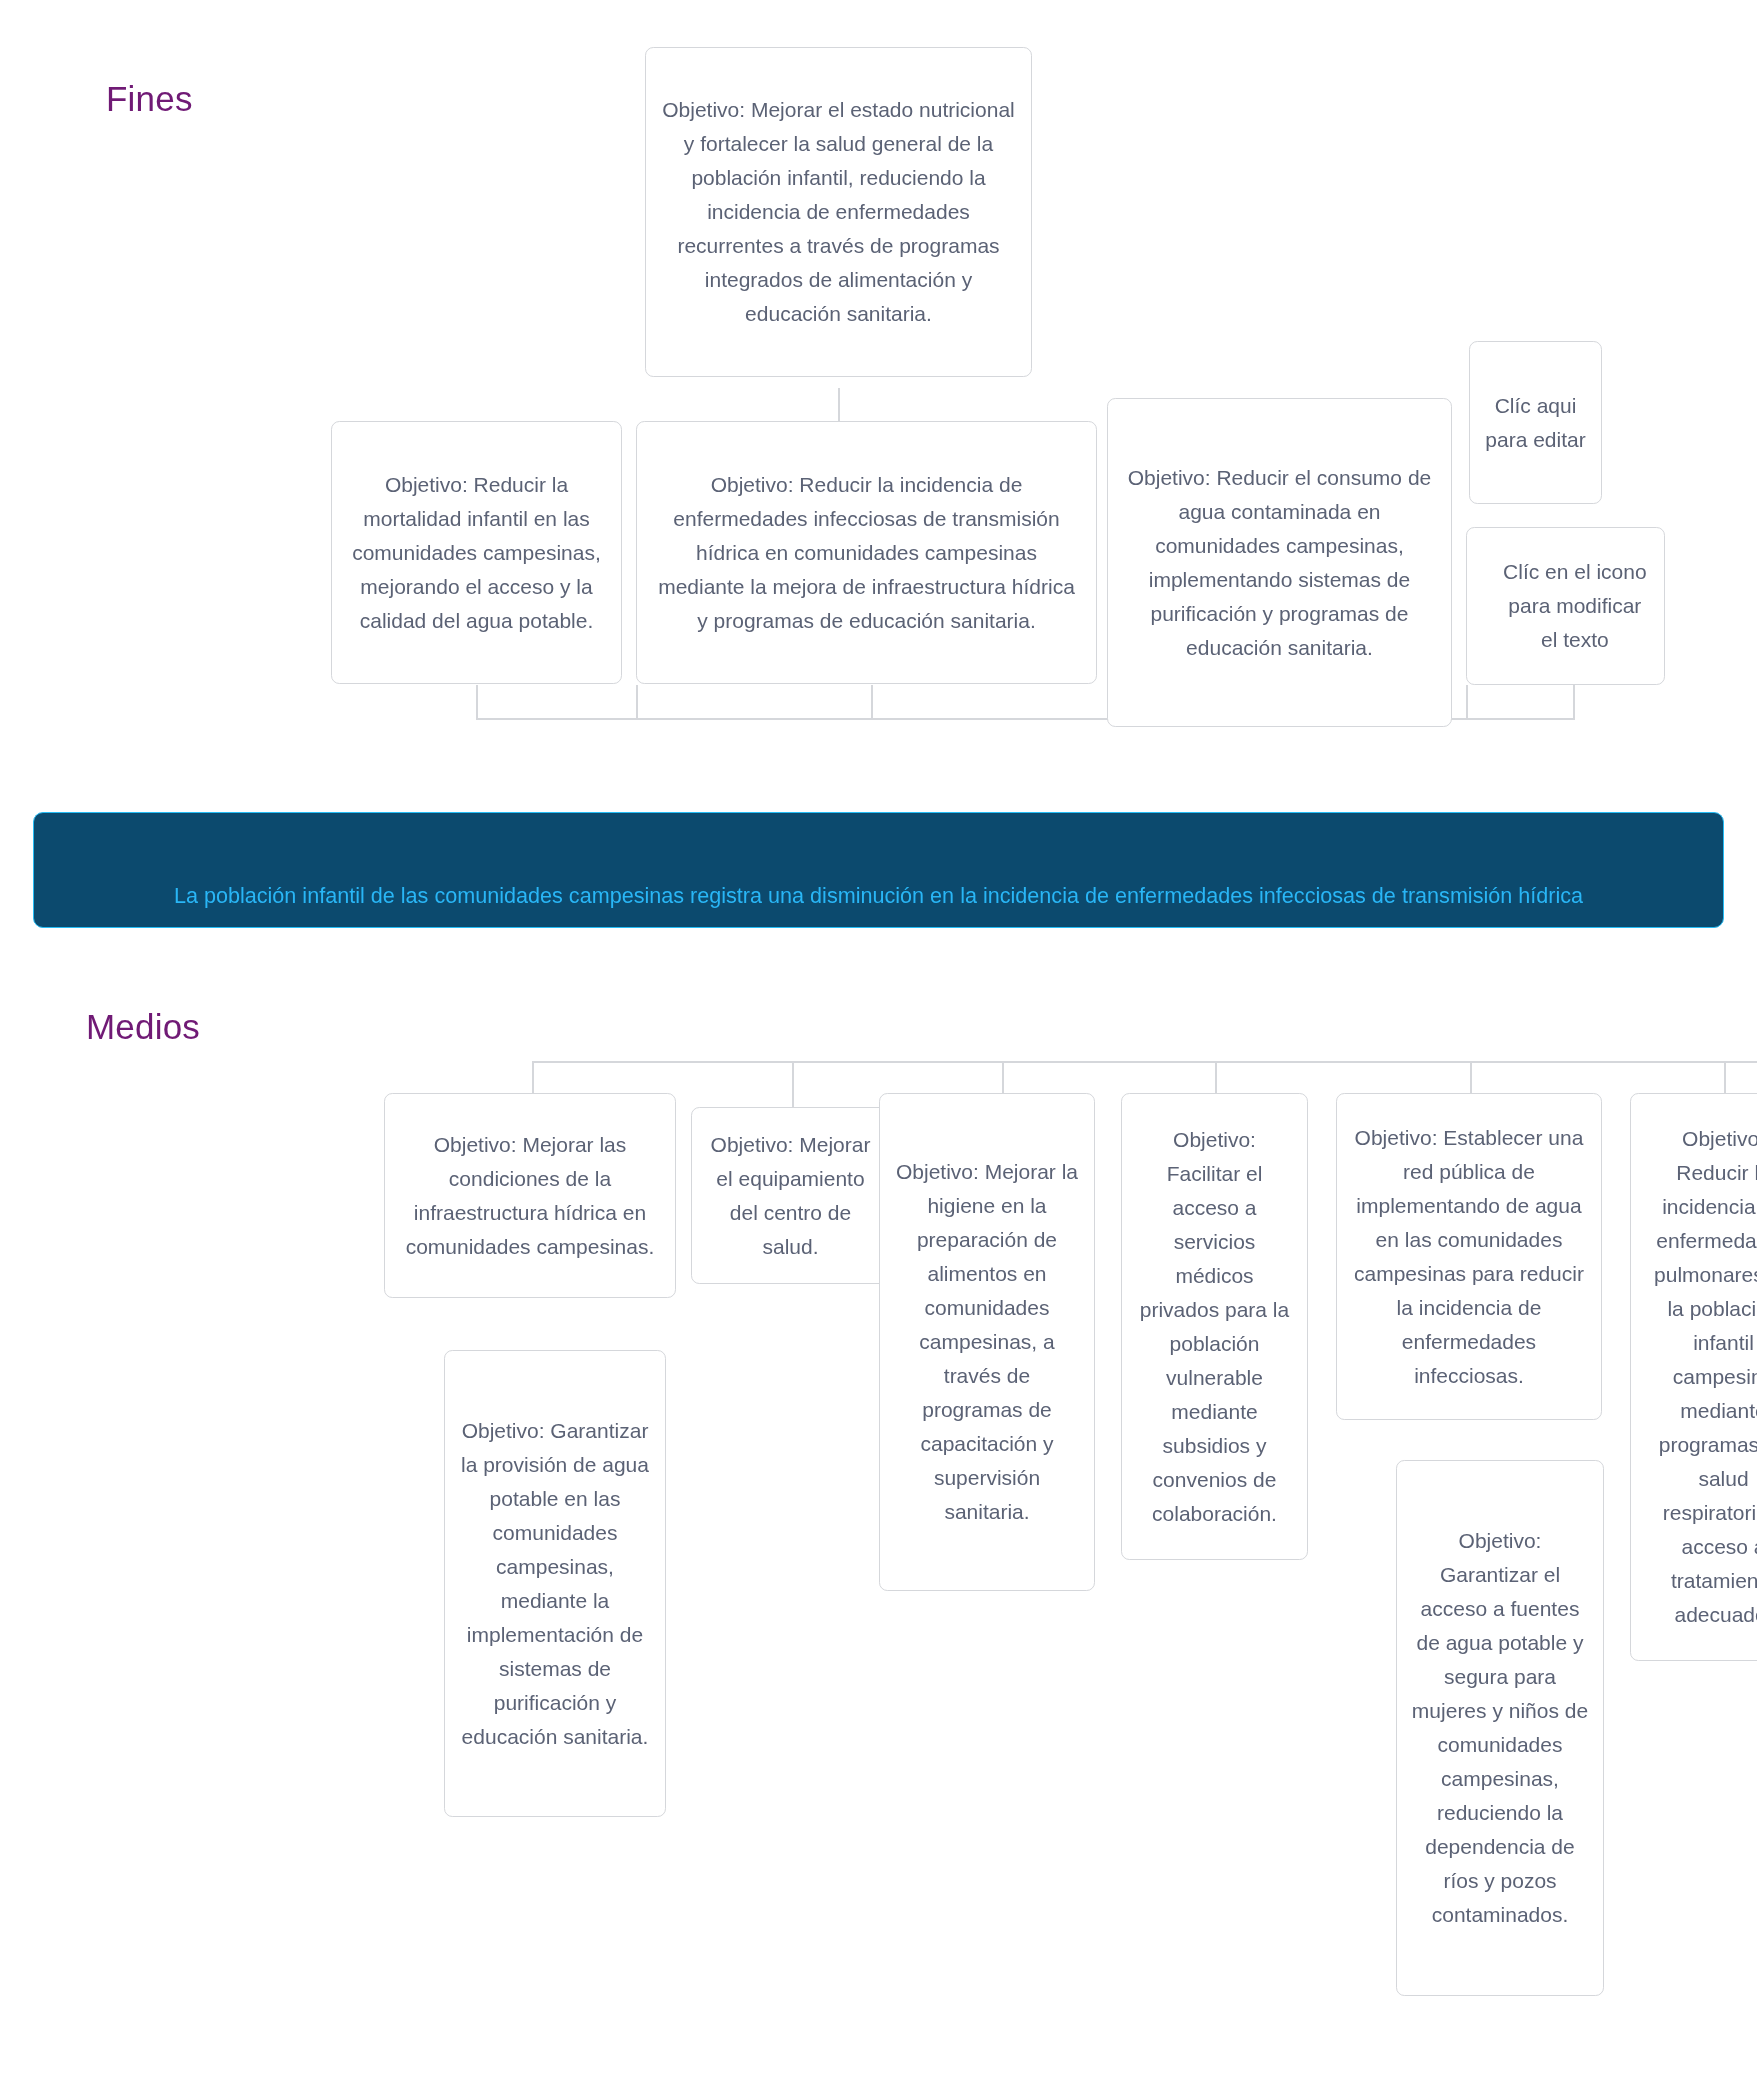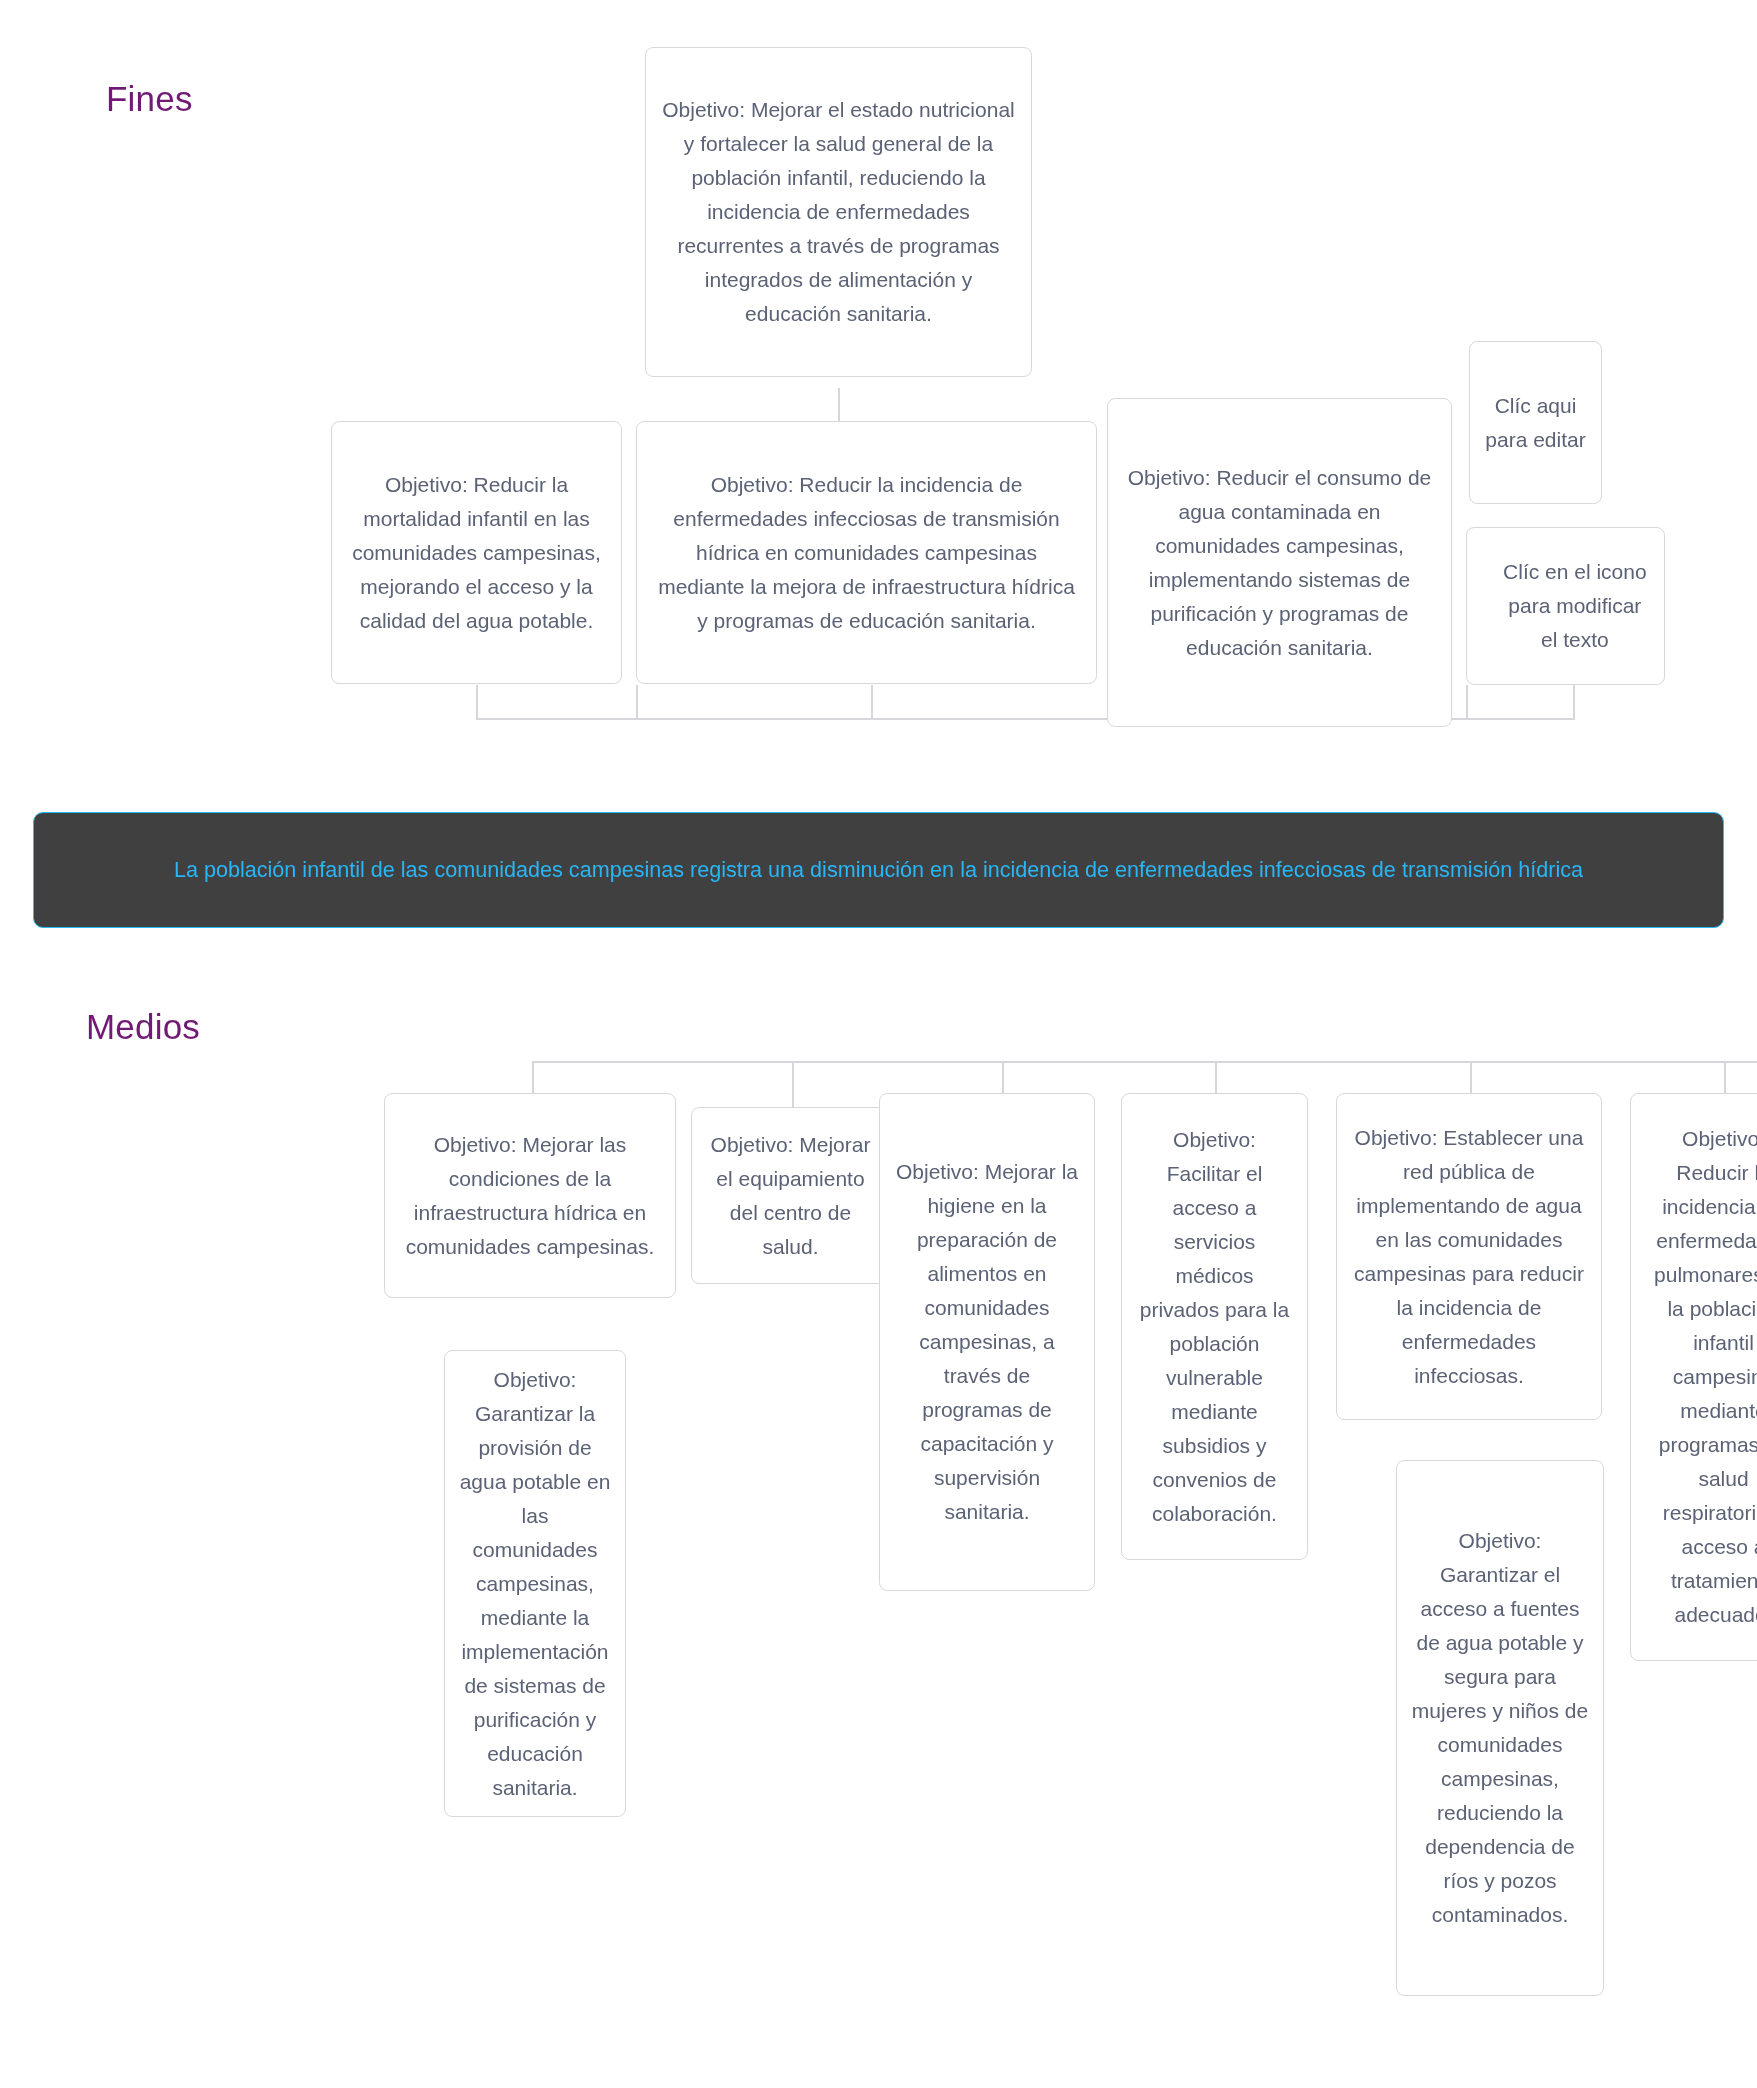--- a/index.html
+++ b/index.html
@@ -52,28 +52,28 @@
   
   #central-statement {
     position: absolute;
     box-sizing: border-box;
     left: 33px;
     top: 812px;
     width: 1691px;
     height: 116px;
     border: 1.7px solid #25bdf5;
     border-radius: 10px;
-    background: #404040;
+    background: #0c4a6e;
     color: #29b6f6;
     font-size: 21.6px;
     line-height: 36px;
     text-align: center;
     padding: 13.3px 33px;
     display: flex;
-    align-items: center;
+    align-items: flex-end;
     justify-content: center;
     z-index: 4;
   }
 
   
   .conn {
     position: absolute;
     background: #d5d7db;
     z-index: 1;
   }
@@ -153,20 +153,20 @@
 </div>
 
 <div class="node" id="medio-red-publica" style="left:1336px; top:1093px; width:266px; height:327px;">
   <span>Objetivo: Establecer una red pública de implementando de agua en las comunidades campesinas para reducir la incidencia de enfermedades infecciosas.</span>
 </div>
 
 <div class="node" id="medio-pulmonares" style="left:1630px; top:1093px; width:187px; height:568px;">
   <span>Objetivo: Reducir la incidencia de enfermedades pulmonares en la población infantil campesina mediante programas de salud respiratoria y acceso a tratamiento adecuado.</span>
 </div>
 
-<div class="node" id="medio-provision-agua" style="left:444px; top:1350px; width:182px; height:467px;">
+<div class="node" id="medio-provision-agua" style="left:444px; top:1350px; width:222px; height:467px;">
   <span>Objetivo: Garantizar la provisión de agua potable en las comunidades campesinas, mediante la implementación de sistemas de purificación y educación sanitaria.</span>
 </div>
 
 <div class="node" id="medio-fuentes-agua" style="left:1396px; top:1460px; width:208px; height:536px;">
   <span>Objetivo: Garantizar el acceso a fuentes de agua potable y segura para mujeres y niños de comunidades campesinas, reduciendo la dependencia de ríos y pozos contaminados.</span>
 </div>
 
 
 </body></html>

